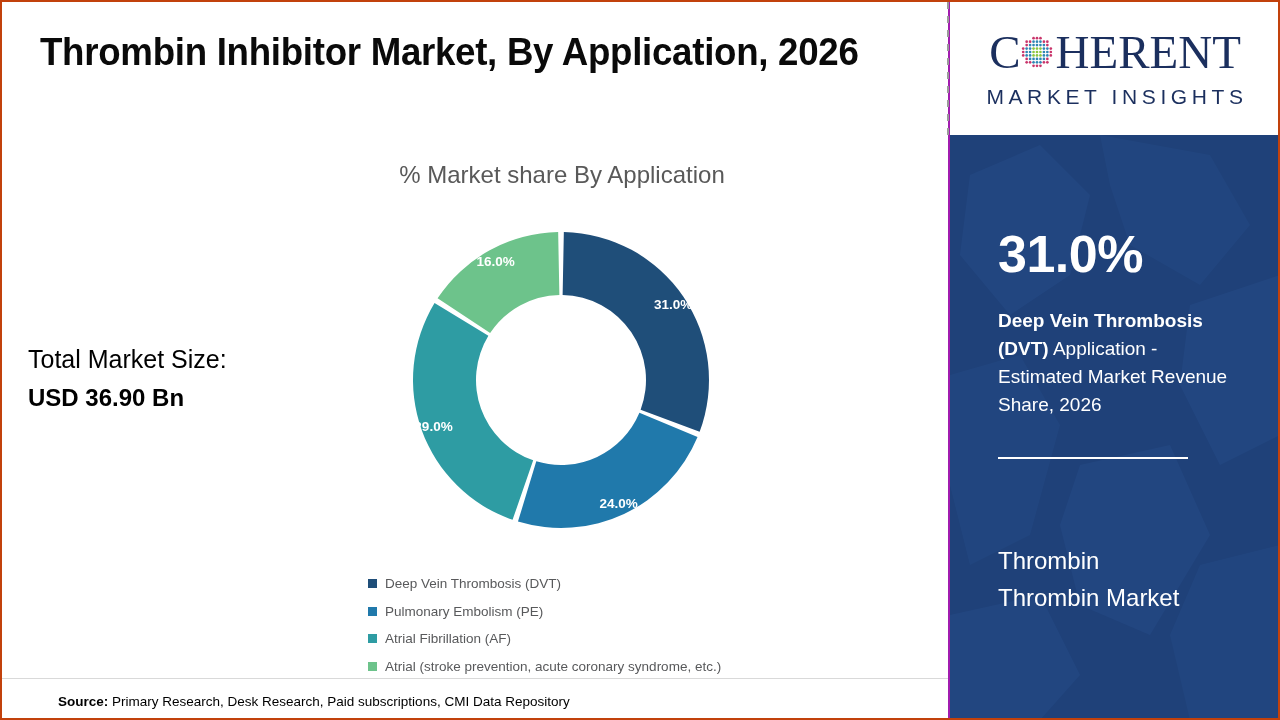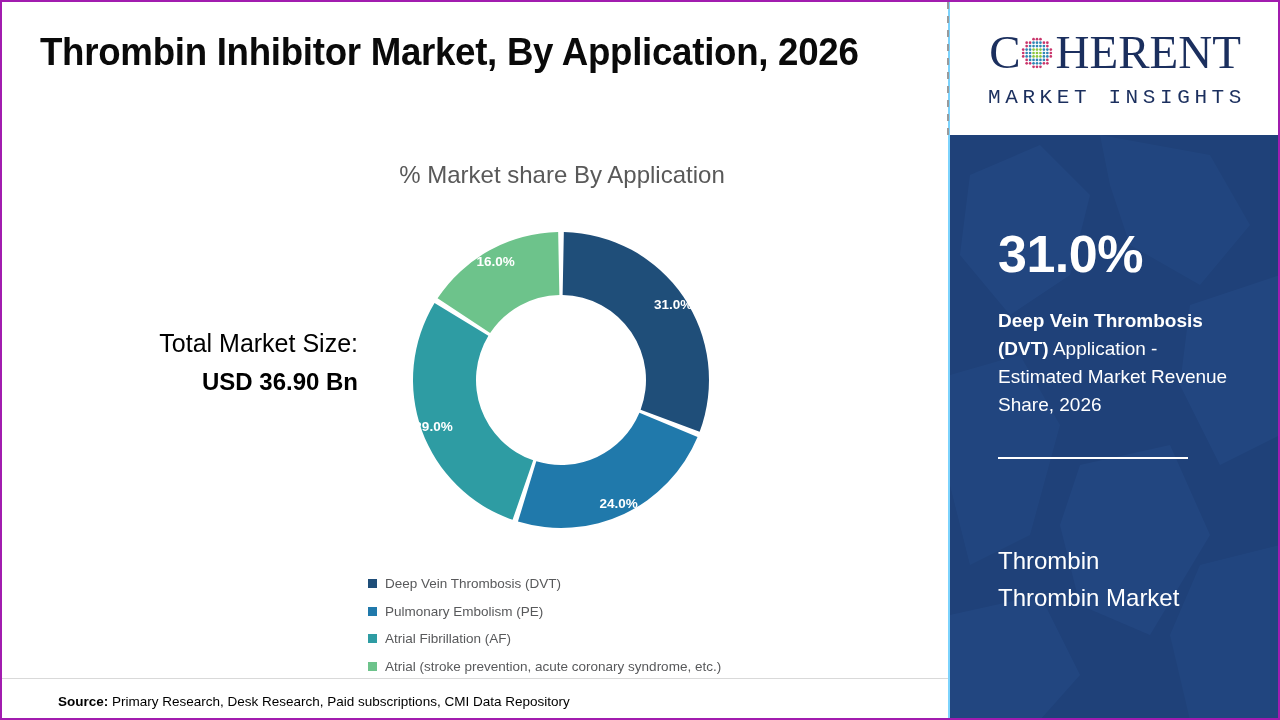--- a/index.html
+++ b/index.html
@@ -7,24 +7,24 @@
     padding: 0;
     background: #ffffff;
   }
   body {
     font-family: "Liberation Sans", sans-serif;
   }
   #infographic {
     position: relative;
     width: 1280px;
     height: 720px;
-    background: #7dd3fc;
+    background: #a21caf;
     overflow: hidden;
     box-sizing: border-box;
-    border: 2px solid #a21caf;
+    border: 2px solid #c2410c;
   }
 
   
   .main-panel {
     position: absolute;
     left: 0;
     top: 0;
     width: 946px;
     height: 716px;
     background: #ffffff;
@@ -41,23 +41,22 @@
     color: #0a0a0a;
     letter-spacing: -0.3px;
     transform: scaleX(0.94);
     transform-origin: left center;
     white-space: nowrap;
   }
 
   .market-size-block {
     position: absolute;
     left: 26px;
-    top: 322px;
+    top: 338px;
     width: 330px;
-    text-align: right;
   }
   .market-size-label {
     font-size: 25px;
     font-weight: normal;
     color: #000000;
     line-height: 1.55;
   }
   .market-size-value {
     font-size: 24px;
     font-weight: bold;
@@ -178,21 +177,21 @@
     color: #1b2f5e;
     line-height: 1;
   }
   .logo-globe {
     width: 34px;
     height: 34px;
     margin: 0 1px 0 0;
     display: block;
   }
   .logo-sub {
-    font-family: Liberation Mono, monospace;
+    font-family: Liberation Sans, sans-serif;
     font-size: 21px;
     color: #1b2f5e;
     letter-spacing: 4.6px;
     margin-top: 9px;
     padding-left: 4px;
   }
 
   .side-panel {
     position: absolute;
     left: 948px;

